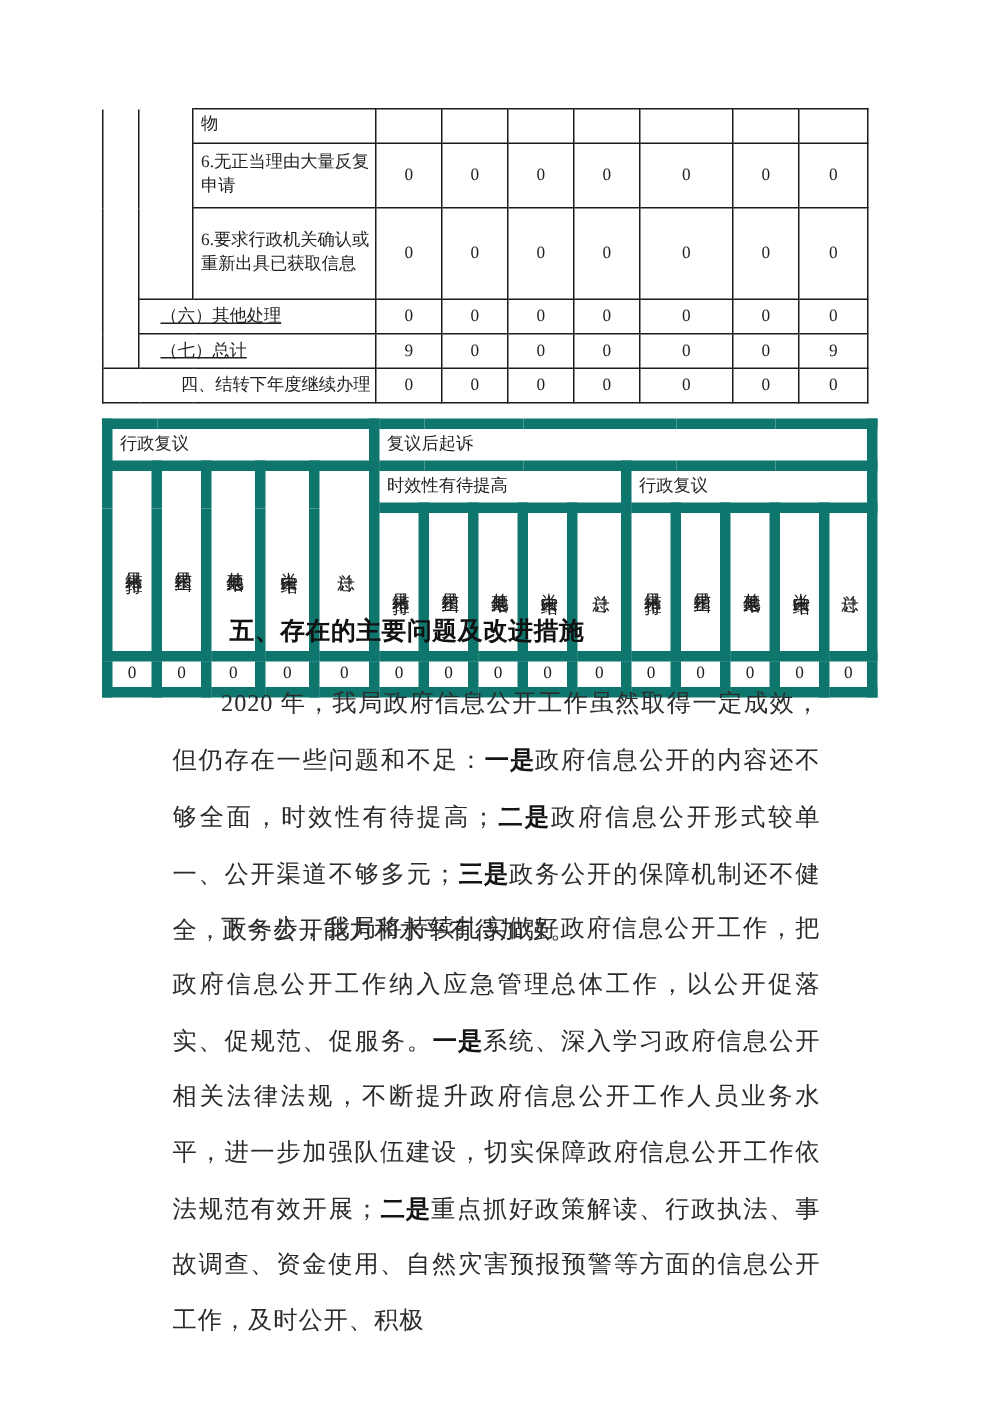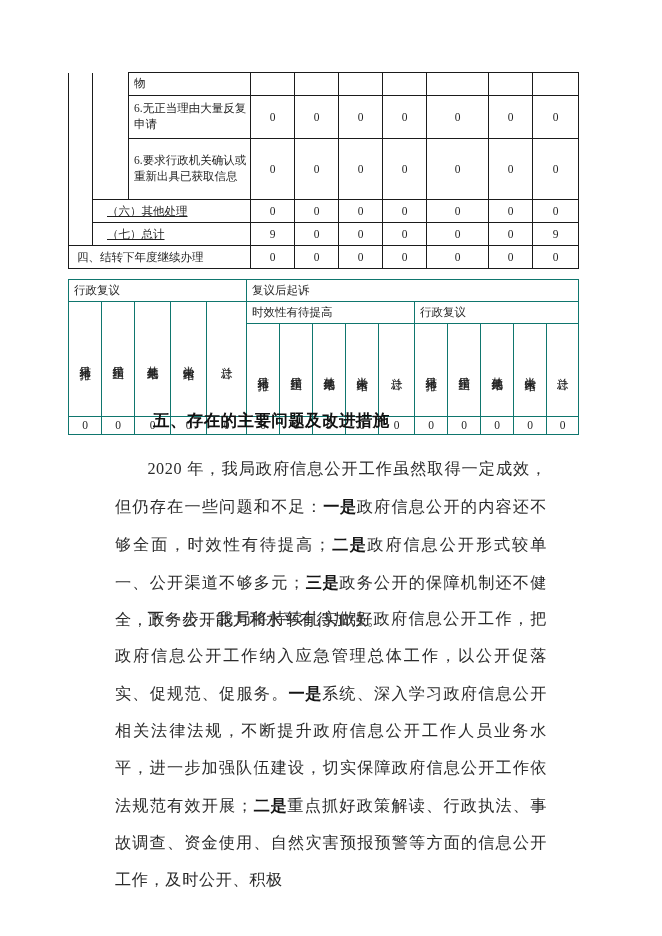--- a/index.html
+++ b/index.html
@@ -63,21 +63,21 @@
     line-height: 1.35;
     font-size: 11.5px;
   }
   #table-one td.label-indent {
     text-align: left;
     padding: 2px 3px 2px 14px;
     font-size: 11.5px;
     text-decoration: underline;
   }
   #table-one td.label-row {
-    text-align: left;
+    text-align: right;
     padding: 2px 3px 2px 8px;
     font-size: 11.5px;
   }
   #table-one td.num { font-size: 11.5px; }
 
   .sp-blank { border-left: 1px solid #1b1b1b; }
 
   
   .heading {
     position: absolute;
@@ -94,21 +94,21 @@
   
   #table-two-wrap {
     position: absolute;
     left: 68px;
     top: 279px;
     width: 510px;
   }
   #table-two { width: 510px; }
   #table-two td {
     font-size: 11px;
-    border: 1px solid #0f766e;
+    border: 7px solid #0f766e;
     margin-left: 20px;
   }
   #table-two td.grp {
     text-align: left;
     padding: 2px 3px 2px 5px;
     height: 17px;
     font-size: 11.5px;
     white-space: nowrap;
   }
   #table-two td.vhead {

